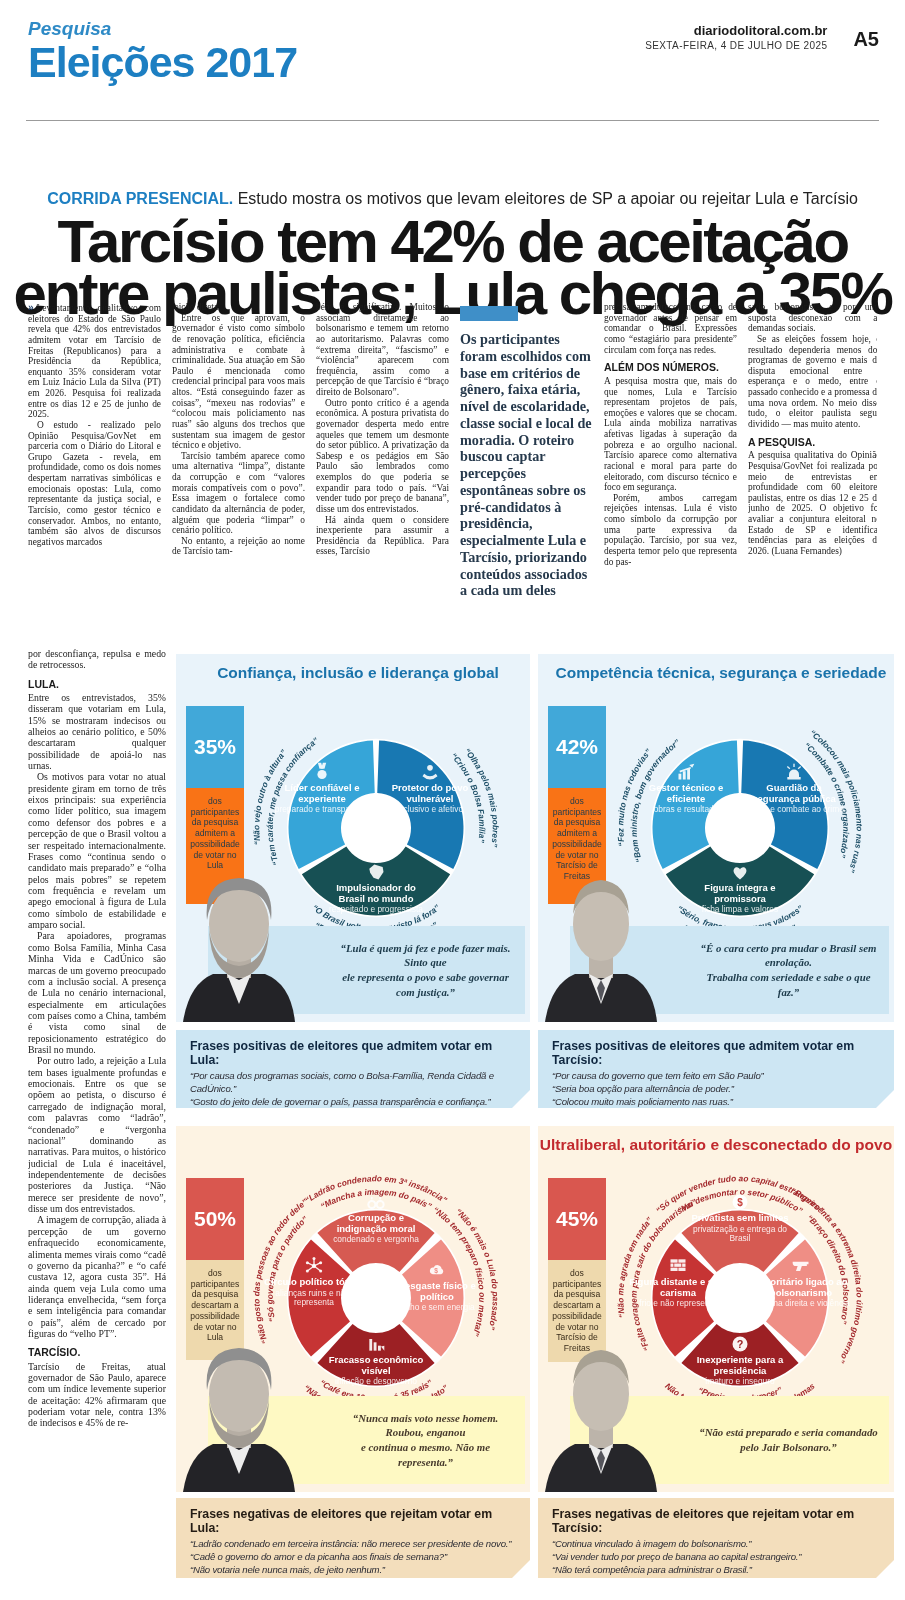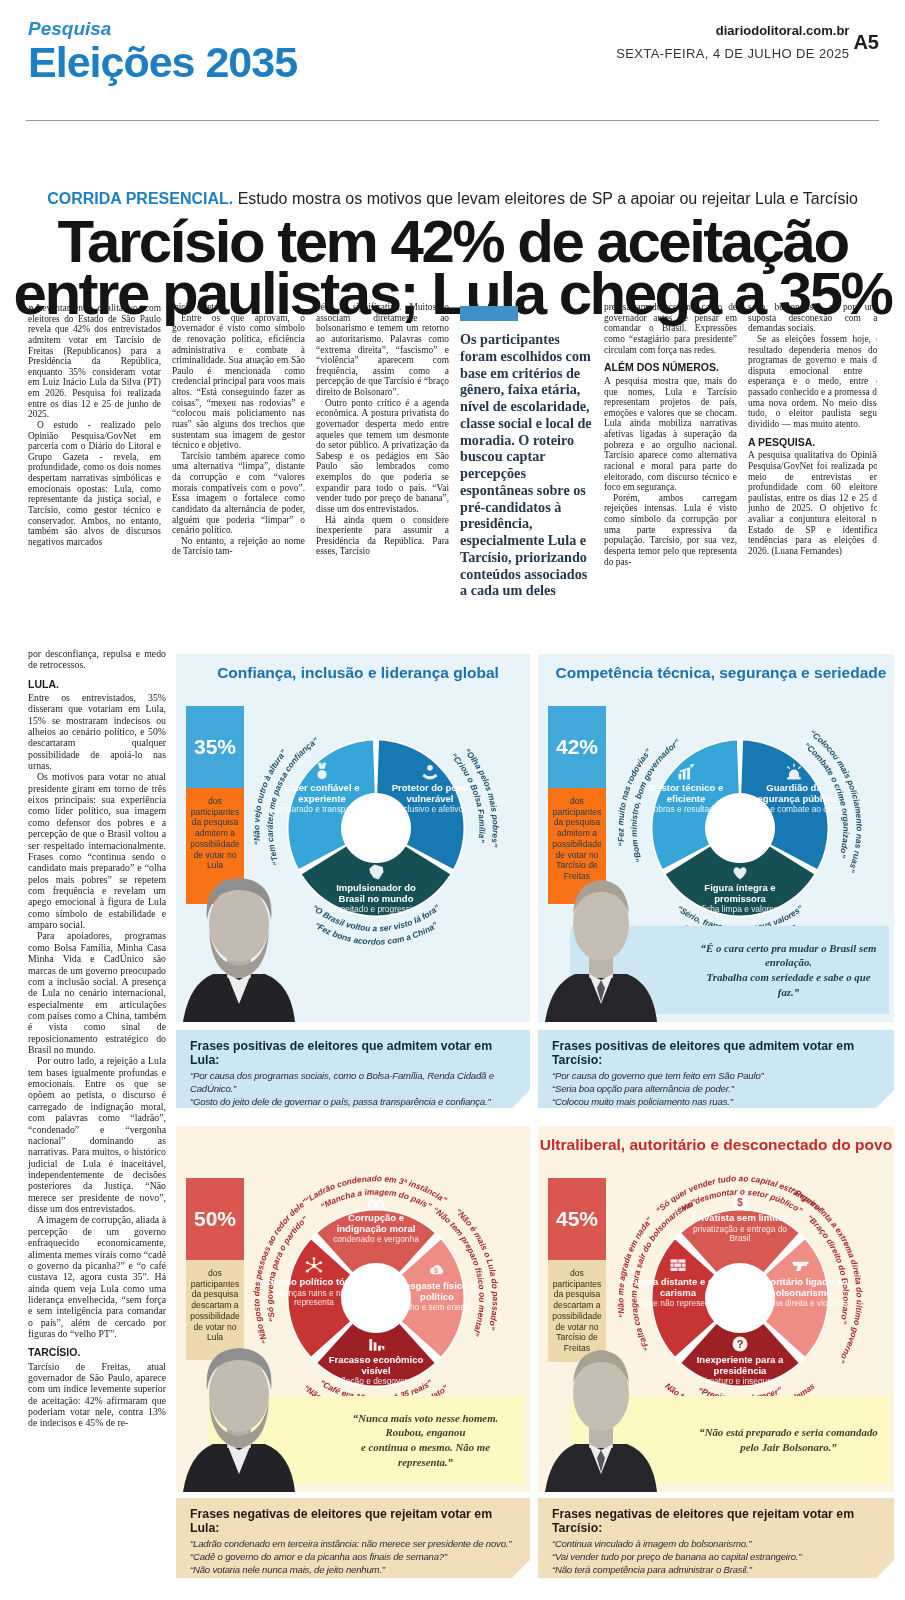--- a/index.html
+++ b/index.html
@@ -1,23 +1,23 @@
 <!DOCTYPE html>
 <html><head>
 <meta charset="utf-8">
 <style>
   html,body{margin:0;padding:0;background:#e8e8e8;}
   .page{position:relative;width:905px;height:1600px;background:#ffffff;overflow:hidden;
         font-family:"Liberation Sans",sans-serif;color:#1b1b1b;}
   
   .section-label{position:absolute;left:28px;top:18px;font-size:19px;font-style:italic;font-weight:600;color:#2e8ac6;}
   .section-title{position:absolute;left:28px;top:38px;font-size:43px;font-weight:800;letter-spacing:-1px;color:#1d7fc2;}
-  .mast-right{position:absolute;right:26px;top:24px;display:flex;gap:4px;align-items:center;text-align:right;}
+  .mast-right{position:absolute;right:26px;top:24px;display:flex;gap:26px;align-items:flex-end;text-align:right;}
   .site{font-size:13px;font-weight:800;color:#1b1b1b;line-height:1.1;}
-  .date{font-size:13px;color:#333;letter-spacing:.4px;margin-top:8px;padding-left:36px;}
+  .date{font-size:10px;color:#333;letter-spacing:.4px;margin-top:2px;padding-left:36px;}
   .pageno{font-size:20px;font-weight:800;color:#1b1b1b;}
   .rule{position:absolute;left:26px;right:26px;top:120px;height:1px;background:#9b9b9b;}
   
   .kicker{position:absolute;left:0;right:0;top:146px;text-align:center;font-size:16px;margin-top:44px;}
   .kicker .klabel{color:#1d7fc2;font-weight:800;}
   .kicker .ktext{color:#222;font-weight:500;}
   .headline{position:absolute;left:0;right:0;top:176px;text-align:center;
             font-size:60px;line-height:52px;font-weight:700;letter-spacing:-2.5px;color:#141414;}
   
   .cols{position:absolute;left:28px;top:302px;width:849px;height:338px;display:flex;gap:11px;overflow:hidden;}
@@ -76,21 +76,21 @@
   .phrases.theme-blue h3{color:#0f2740;}
   .phrases.theme-red h3{color:#241c14;}
   .phrases p{margin:0;font-size:9.6px;letter-spacing:-.2px;font-style:italic;color:#2c2c34;line-height:1.36;}
 </style>
 </head>
 <body>
 
 <div class="page">
 
   <div class="section-label">Pesquisa</div>
-  <div class="section-title">Eleições 2035</div>
+  <div class="section-title">Eleições 2017</div>
   <div class="mast-right">
     <div>
       <div class="site">diariodolitoral.com.br</div>
       <div class="date">SEXTA-FEIRA, 4 DE JULHO DE 2025</div>
     </div>
     <div class="pageno">A5</div>
   </div>
   <div class="rule"></div>
 
   <div class="kicker"><span class="klabel">CORRIDA PRESENCIAL.</span><span class="ktext"> Estudo mostra os motivos que levam eleitores de SP a apoiar ou rejeitar Lula e Tarcísio</span></div>
@@ -191,20 +191,24 @@
         <div class="seg-t">Protetor do povo vulnerável</div>
         <div class="seg-s">inclusivo e afetivo</div>
       </div>
       <div class="seg-label" style="left:98px;top:184px;width:104px">
         <svg class="seg-icon" viewBox="0 0 24 24">
             <path fill="#fff" opacity=".9" d="M4,8 L10,3 L20,6 L21,12 L15,21 L9,19 L5,13 Z"></path>
           </svg>
         <div class="seg-t">Impulsionador do Brasil no mundo</div>
         <div class="seg-s">respeitado e progressista</div>
       </div>
+    </div>
+    <div class="band">
+      <p class="bandq">“Lula é quem já fez e pode fazer mais. Sinto que
+ele representa o povo e sabe governar com justiça.”</p>
     </div>
     <svg class="photo" viewBox="0 0 120 160">
       <path d="M4,160 Q10,122 34,112 L86,112 Q112,122 116,160 Z" fill="#232327"></path>
       <rect x="48" y="92" width="24" height="24" fill="#b6aea4"></rect>
       <polygon points="60,118 48,112 60,142 72,112" fill="#ededed"></polygon>
       <ellipse cx="60" cy="62" rx="30" ry="38" fill="#c3bbb1"></ellipse>
       <path d="M28,58 Q24,18 60,16 Q96,18 92,58 Q88,28 60,28 Q32,28 28,58 Z" fill="#8f8f8f"></path>
       <path d="M30,68 Q32,112 60,116 Q88,112 90,68 Q84,102 60,104 Q36,102 30,68 Z" fill="#a09a92"></path>
     </svg>
   </section>

